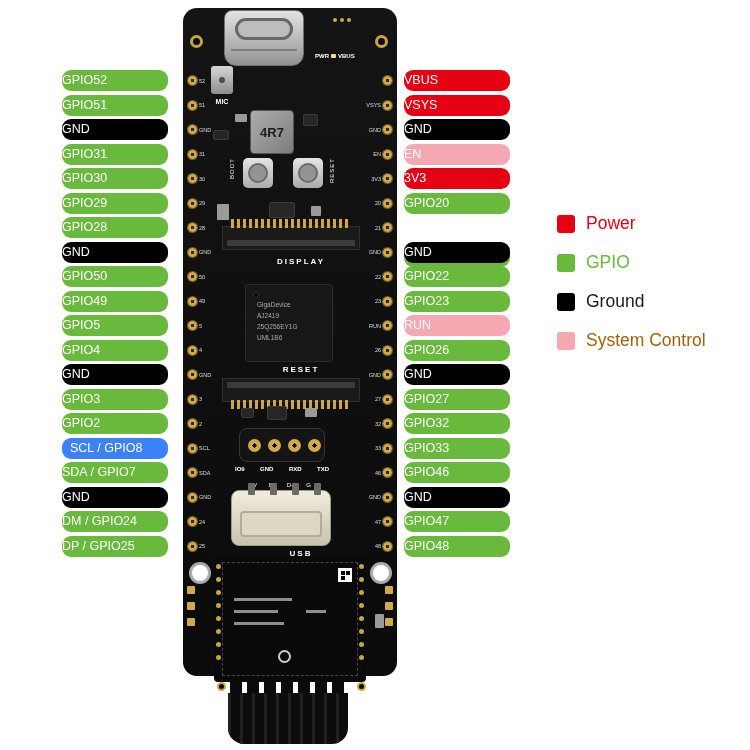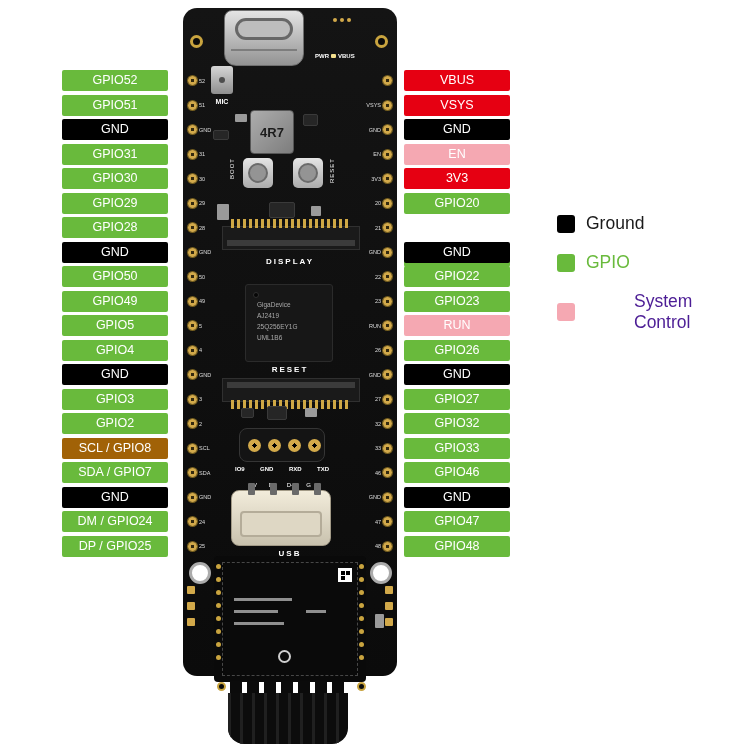--- a/index.html
+++ b/index.html
@@ -2,21 +2,21 @@
 <html><head>
 <meta charset="utf-8">
 <style>
   *{margin:0;padding:0;box-sizing:border-box}
   body{background:#fff}
   .canvas{position:relative;width:750px;height:750px;background:#fff;font-family:"Liberation Sans",sans-serif;overflow:hidden}
   
   #left-pins,#right-pins{position:absolute;top:70px;width:106px}
   #left-pins{left:62px}
   #right-pins{left:404px}
-  .pin-label{position:absolute;width:106px;height:21px;line-height:21px;text-align:center;color:#fff;font-size:12.5px;border-radius:2px}
+  .pin-label{position:absolute;width:106px;height:21px;line-height:21px;text-align:left;color:#fff;font-size:12.5px;border-radius:9px}
   
   .board{position:absolute;left:183px;top:8px;width:214px;height:668px;background:linear-gradient(#141414,#0b0b0b);border-radius:14px}
   .pad{position:absolute;width:9px;height:9px;border-radius:50%;background:radial-gradient(circle,#33290f 0 1.6px,#d2a94a 1.7px 100%);box-shadow:0 0 0 1px #77601f}
   .edge-label{position:absolute;height:8px;line-height:8px;font-size:5.5px;color:#dedede}
   .usbc{position:absolute;left:41px;top:2px;width:80px;height:56px;background:linear-gradient(180deg,#e4e4e4,#939393);border-radius:8px 8px 12px 12px;border:1px solid #6f6f6f}
   .usbc-slot{position:absolute;left:10px;top:7px;width:58px;height:22px;border-radius:11px;background:#bdbdbd;border:3px solid #676767}
   .usbc-seam{position:absolute;left:6px;right:6px;top:38px;height:2px;background:#7d7d7d}
   .hole{position:absolute;width:13px;height:13px;border-radius:50%;background:#0a0a0a;border:3px solid #c9a43f}
   .bighole{position:absolute;width:22px;height:22px;border-radius:50%;background:#fff;border:3px solid #ababab}
   .topdot{position:absolute;width:4px;height:4px;border-radius:50%;background:#d2a94a}
@@ -29,21 +29,21 @@
   .darkpart{position:absolute;background:#262626;border:1px solid #3a3a3a;border-radius:2px}
   .inductor{position:absolute;left:67px;top:102px;width:44px;height:44px;background:linear-gradient(135deg,#adadad,#7d7d7d);border:1px solid #565656;border-radius:4px;display:flex;align-items:center;justify-content:center;font-size:13px;font-weight:bold;color:#1c1c1c}
   .button{position:absolute;width:30px;height:30px;background:linear-gradient(#e5e5e5,#ababab);border-radius:5px}
   .button i{position:absolute;left:5px;top:5px;width:20px;height:20px;border-radius:50%;background:#949494;border:2px solid #6b6b6b}
   .vlabel{position:absolute;font-size:6px;color:#f0f0f0;writing-mode:vertical-rl;transform:rotate(180deg);letter-spacing:1px}
   .fpc{position:absolute;left:39px;width:138px;height:24px;background:#1a1a1a;border:1px solid #303030}
   .fpc .bar{position:absolute;left:4px;right:4px;height:6px;background:#3b3b3b}
   .teeth{position:absolute;left:8px;right:8px;height:9px;background:repeating-linear-gradient(90deg,#cfa845 0 3px,rgba(0,0,0,0) 3px 6px)}
   .teeth.top{top:-8px}
   .teeth.bottom{bottom:-8px}
-  .conn-label{position:absolute;left:0;width:100%;text-align:center;font-size:8px;font-weight:bold;color:#fff;letter-spacing:2px}
+  .conn-label{position:absolute;left:11px;width:100%;text-align:center;font-size:8px;font-weight:bold;color:#fff;letter-spacing:2px}
   .chip{position:absolute;left:62px;top:276px;width:88px;height:78px;background:#171717;border:1px solid #2b2b2b;border-radius:3px}
   .chip .dimple{position:absolute;left:7px;top:7px;width:6px;height:6px;border-radius:50%;background:#060606;border:1px solid #2f2f2f;display:block}
   .chip-lines{position:absolute;left:11px;top:14px;font-size:6.5px;line-height:11px;color:#a9a9a9}
   .hdr{position:absolute;left:56px;top:420px;width:86px;height:34px;background:#141414;border:1px solid #353535;border-radius:8px}
   .hpin{position:absolute;top:10px;width:13px;height:13px;border-radius:50%;background:radial-gradient(circle,#000 0 2px,#d2a94a 2.2px 100%)}
   .hdr-labels{position:absolute;left:52px;top:458px;width:94px;display:flex;justify-content:space-between;font-size:6px;font-weight:bold;color:#fff}
   .usb-pin-labels{position:absolute;left:70px;top:474px;width:58px;display:flex;justify-content:space-between;font-size:6px;color:#fff}
   .usb2{position:absolute;left:48px;top:482px;width:100px;height:56px;background:linear-gradient(#f2ecdb,#c9c2ae);border:1px solid #a29a87;border-radius:8px}
   .usb2 .pin{position:absolute;top:-8px;width:7px;height:12px;background:#6a6a6a;border-radius:1px}
   .usb2 .inner{position:absolute;left:8px;top:20px;right:8px;bottom:8px;border:2px solid #b4ac99;border-radius:4px;background:#ded7c4}
@@ -79,21 +79,21 @@
       <div class="pin-label" style="top: 122.5px; background: rgb(105, 186, 60);">GPIO29</div>
       <div class="pin-label" style="top: 147px; background: rgb(105, 186, 60);">GPIO28</div>
       <div class="pin-label" style="top: 171.5px; background: rgb(0, 0, 0);">GND</div>
       <div class="pin-label" style="top: 196px; background: rgb(105, 186, 60);">GPIO50</div>
       <div class="pin-label" style="top: 220.5px; background: rgb(105, 186, 60);">GPIO49</div>
       <div class="pin-label" style="top: 245px; background: rgb(105, 186, 60);">GPIO5</div>
       <div class="pin-label" style="top: 269.5px; background: rgb(105, 186, 60);">GPIO4</div>
       <div class="pin-label" style="top: 294px; background: rgb(0, 0, 0);">GND</div>
       <div class="pin-label" style="top: 318.5px; background: rgb(105, 186, 60);">GPIO3</div>
       <div class="pin-label" style="top: 343px; background: rgb(105, 186, 60);">GPIO2</div>
-      <div class="pin-label" style="top: 367.5px; background: #a16207;">SCL / GPIO8</div>
+      <div class="pin-label" style="top: 367.5px; background: #3b82f6; padding-left: 8px;">SCL / GPIO8</div>
       <div class="pin-label" style="top: 392px; background: rgb(105, 186, 60);">SDA / GPIO7</div>
       <div class="pin-label" style="top: 416.5px; background: rgb(0, 0, 0);">GND</div>
       <div class="pin-label" style="top: 441px; background: rgb(105, 186, 60);">DM / GPIO24</div>
       <div class="pin-label" style="top: 465.5px; background: rgb(105, 186, 60);">DP / GPIO25</div>
     </div>
   <div id="right-pins">
       <div class="pin-label" style="top: 0px; background: rgb(230, 0, 18);">VBUS</div>
       <div class="pin-label" style="top: 24.5px; background: rgb(230, 0, 18);">VSYS</div>
       <div class="pin-label" style="top: 49px; background: rgb(0, 0, 0);">GND</div>
       <div class="pin-label" style="top: 73.5px; background: rgb(245, 168, 178);">EN</div>
@@ -324,25 +324,29 @@
       <div class="cast" style="left: 2px; top: 99px;"></div>
       <div class="cast" style="left: 145px; top: 99px;"></div>
     </div>
   <div class="ring" style="left:217px;top:682px"></div>
   <div class="ring" style="left:357px;top:682px"></div>
   <div class="ant-teeth"></div>
   <div class="ant-block"></div>
 
   <div class="legend" id="legend">
       <div class="legend-item">
-        <span class="legend-swatch" style="background: rgb(0, 0, 0);"></span>
-        <span style="color: rgb(26, 26, 26);">Ground</span>
+        <span class="legend-swatch" style="background: rgb(230, 0, 18);"></span>
+        <span style="color: rgb(230, 0, 18);">Power</span>
       </div>
       <div class="legend-item">
         <span class="legend-swatch" style="background: rgb(105, 186, 60);"></span>
         <span style="color: rgb(105, 186, 60);">GPIO</span>
       </div>
       <div class="legend-item">
+        <span class="legend-swatch" style="background: rgb(0, 0, 0);"></span>
+        <span style="color: rgb(26, 26, 26);">Ground</span>
+      </div>
+      <div class="legend-item">
         <span class="legend-swatch" style="background: rgb(245, 168, 178);"></span>
-        <span style="color: #4c1d95; margin-left: 48px;">System Control</span>
+        <span style="color: #a16207;">System Control</span>
       </div>
     </div>
 </div>
 
 </body></html>

